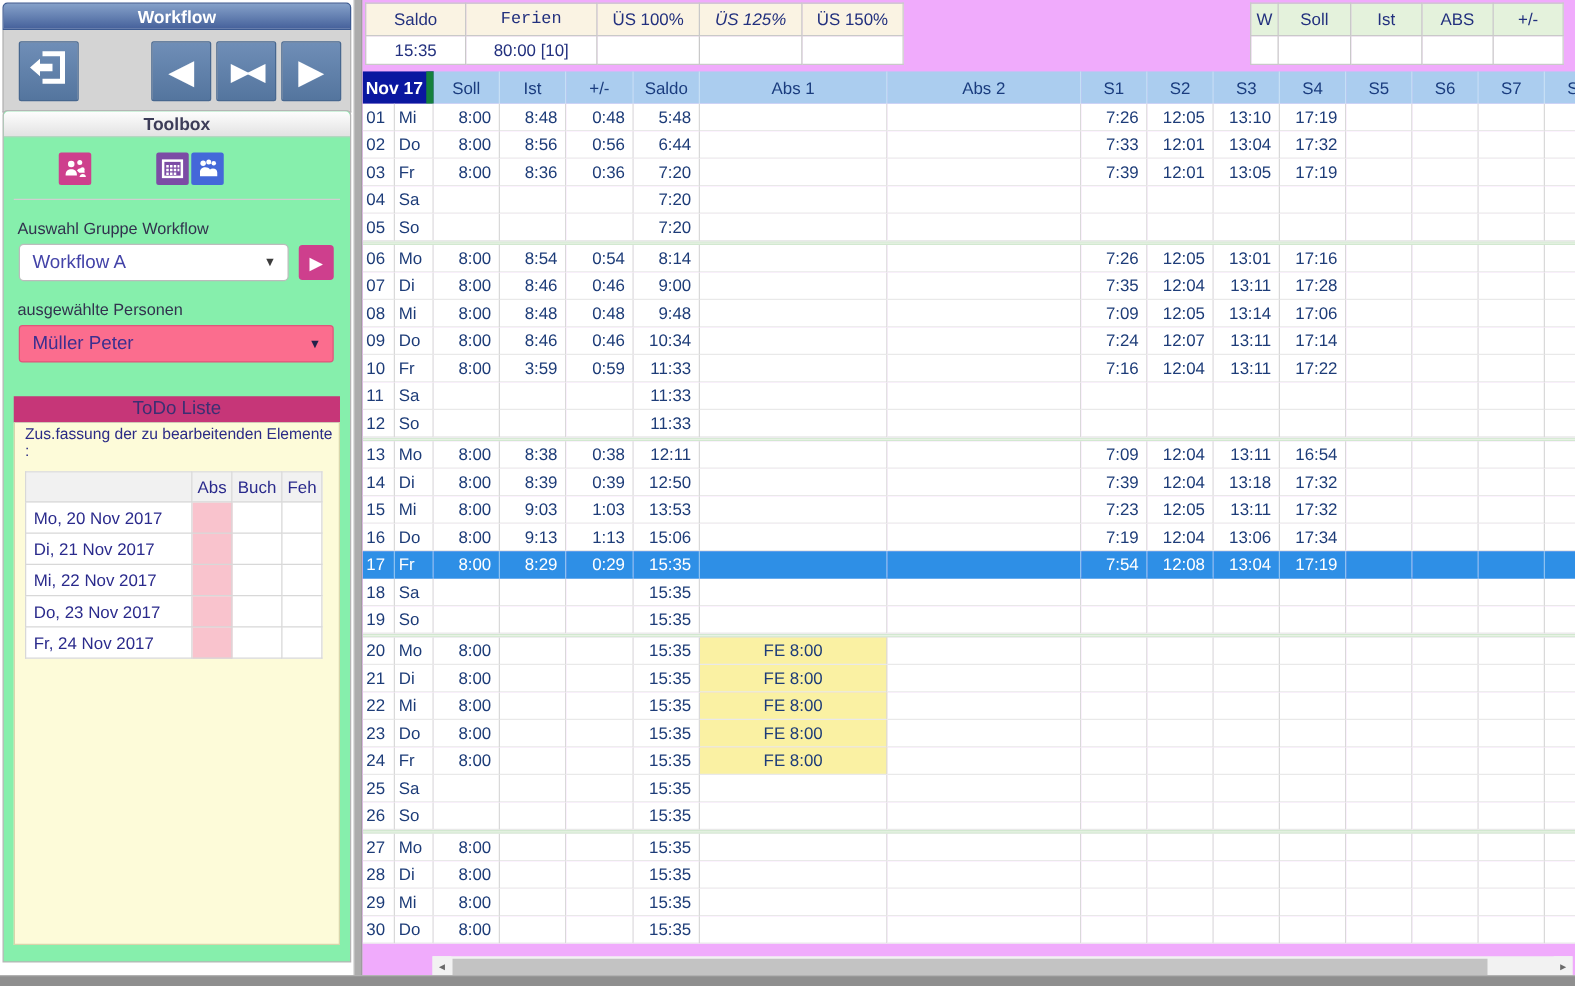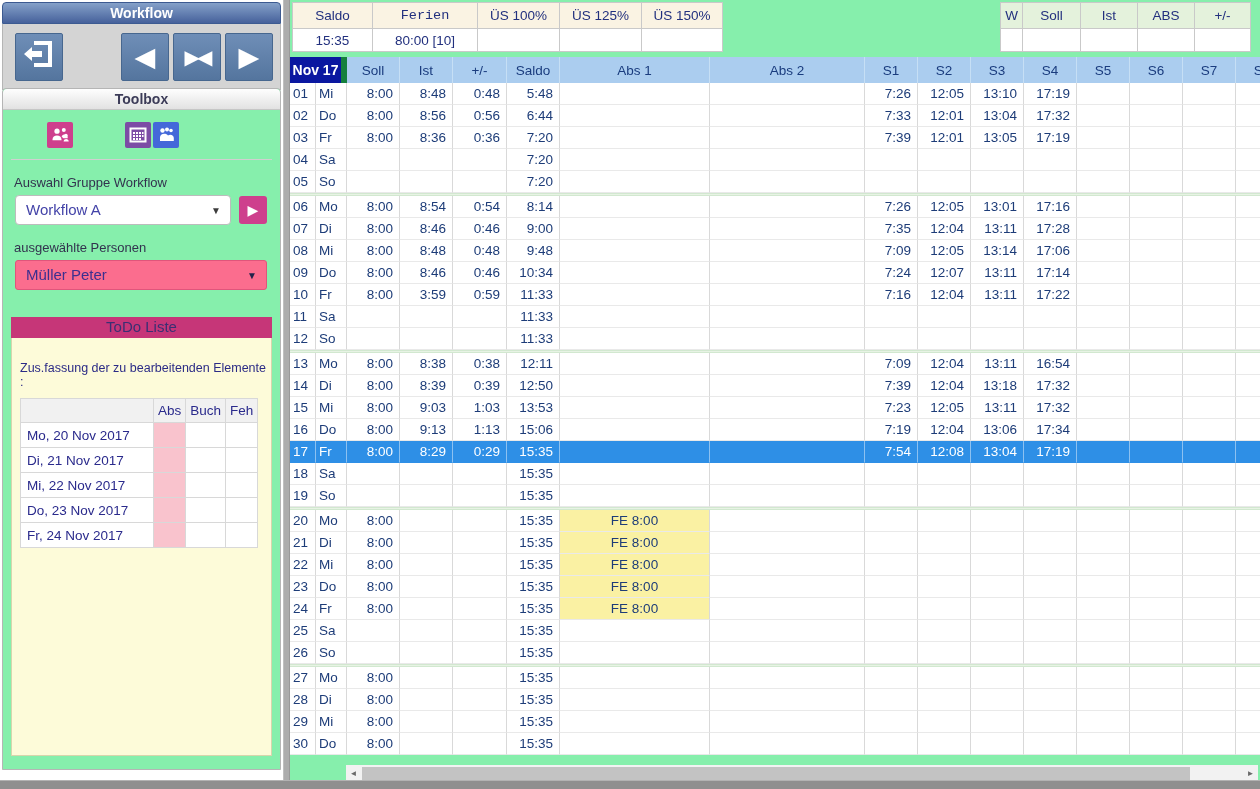--- a/index.html
+++ b/index.html
@@ -1,21 +1,21 @@
 <!DOCTYPE html>
 <html><head>
 <meta charset="utf-8">
 <style>
 *{box-sizing:border-box;margin:0;padding:0}
 html,body{width:1260px;height:789px;overflow:hidden}
 body{font-family:"Liberation Sans",sans-serif;background:#fff;position:relative}
 .app{position:absolute;left:0;top:0;width:1260px;height:789px}
 .sidebar{position:absolute;left:0;top:0;width:283px;height:789px;background:#fff}
 .divider{position:absolute;left:283px;top:0;width:7px;height:789px;background:#acacac;border-left:1px solid #bfbfbf;border-right:1px solid #989898}
-.main{position:absolute;left:290px;top:0;width:970px;height:789px;background:#86efac;overflow:hidden}
+.main{position:absolute;left:290px;top:0;width:970px;height:789px;background:#f0abfc;overflow:hidden}
 .bottom-strip{position:absolute;left:0;bottom:0;width:1260px;height:9px;background:#8f8f8f;border-top:1px solid #b2b2b2}
 
 
 .wf-panel{position:absolute;left:2px;top:2px;width:279px}
 .wf-header{height:22px;background:linear-gradient(#85a1c9,#46619b);border:1px solid #3c5a91;border-radius:4px 4px 0 0;color:#fff;font-weight:bold;font-size:14px;text-align:center;line-height:21px}
 .wf-toolbar{height:66px;background:#d4d4d4;border:1px solid #b5b5b5;border-top:none;position:relative}
 .nav-btn{position:absolute;top:9px;width:48px;height:48px;background:linear-gradient(#6f8eb7,#54759e);border:1px solid #47678f;border-radius:2px;color:#fff;display:flex;align-items:center;justify-content:center;font-size:27px;cursor:pointer;padding:0}
 .nav-btn.exit{left:12px}
 .nav-btn.prev{left:118px}
 .nav-btn.center{left:170px;font-size:20px;letter-spacing:-3px}
@@ -32,21 +32,21 @@
 .tb-hr{margin:11px 8px 0 8px;border:none;border-top:1px solid #d0d0d0}
 .tb-label{margin:15px 0 5px 11px;font-size:13px;color:#32324e}
 .select-row{position:relative;margin-left:12px;height:30px}
 .wf-select{width:216px;height:30px;background:#fff;border:1px solid #bcbcbc;border-radius:4px;font-size:15px;color:#4343a8;line-height:28px;padding-left:10px;position:relative;cursor:pointer}
 .caret{position:absolute;right:9px;top:0;line-height:30px;font-size:10px;color:#3c3c3c}
 .pink-select .caret{color:#22224a}
 .play-btn{position:absolute;left:224px;top:1px;width:28px;height:28px;background:#ce3f8d;border:none;border-radius:3px;color:#fff;display:flex;align-items:center;justify-content:center;font-size:14px;cursor:pointer}
 .pink-select{margin-left:12px;width:252px;height:30px;background:#fb6d8e;border:1px solid #e0557b;border-radius:3px;font-size:15px;color:#3c2f8f;line-height:28px;padding-left:10px;position:relative;cursor:pointer}
 .todo{margin:27px 8px 0 8px}
 .todo-header{height:21px;background:#c63678;text-align:center;font-size:15px;color:#3b2f73;line-height:20px}
-.todo-body{background:#fdfbd9;border:1px solid #d8d5ac;border-top:none;height:418px;padding:23px 0 0 8px}
+.todo-body{background:#fdfbd9;border:1px solid #d8d5ac;border-top:none;height:418px;padding:2px 0 0 8px}
 .todo-summary{font-size:12.5px;color:#2b2b86;margin-bottom:9px}
 table.todo-tbl{border-collapse:collapse;font-size:13.5px;color:#2a2a8c;background:#fff}
 .todo-tbl th{background:#f1f1f1;font-weight:normal;border:1px solid #d8d8d8;height:24px;padding:0 4px;font-size:13.5px;color:#2a2a8c}
 .todo-tbl td{border:1px solid #d8d8d8;height:25px;padding:0 6px}
 .todo-tbl .col-date{width:133px}
 .todo-tbl .col-abs{width:32px}
 .todo-tbl .col-buch{width:35px}
 .todo-tbl .col-feh{width:32px}
 .todo-tbl td.abs{background:#f9c3cd}
 
@@ -225,21 +225,21 @@
   <div class="divider"></div>
 
   <div class="main">
 
     <table class="sum sum-left">
       <thead>
           <tr id="sumL-head">
             <th style="width: 80px;">Saldo</th>
             <th style="width: 105px; font-family: Liberation Mono, monospace;">Ferien</th>
             <th style="width: 82px;">ÜS 100%</th>
-            <th style="width: 82px;">ÜS 125%</th>
+            <th style="width: 82px; font-style: italic;">ÜS 125%</th>
             <th style="width: 81px;">ÜS 150%</th>
           </tr>
         </thead>
       <tbody>
           <tr id="sumL-vals">
             <td>15:35</td>
             <td>80:00 [10]</td>
             <td></td>
             <td></td>
             <td></td>

